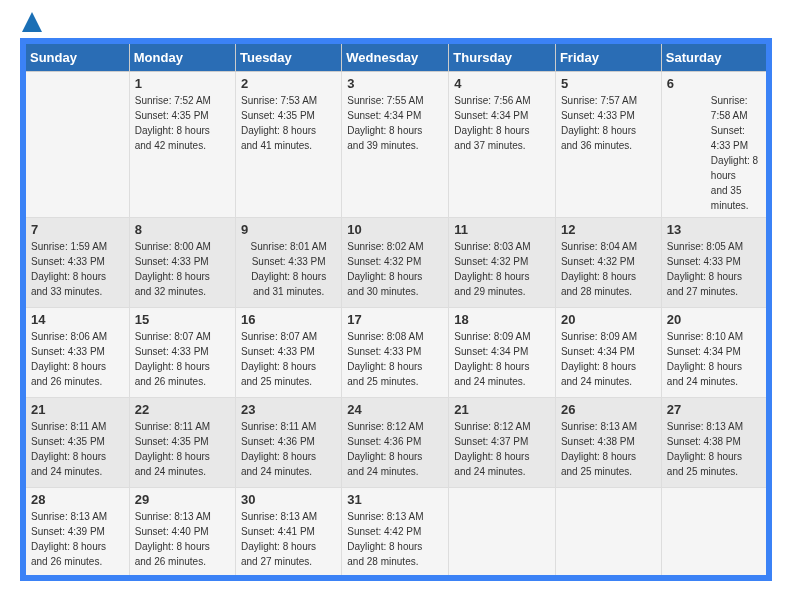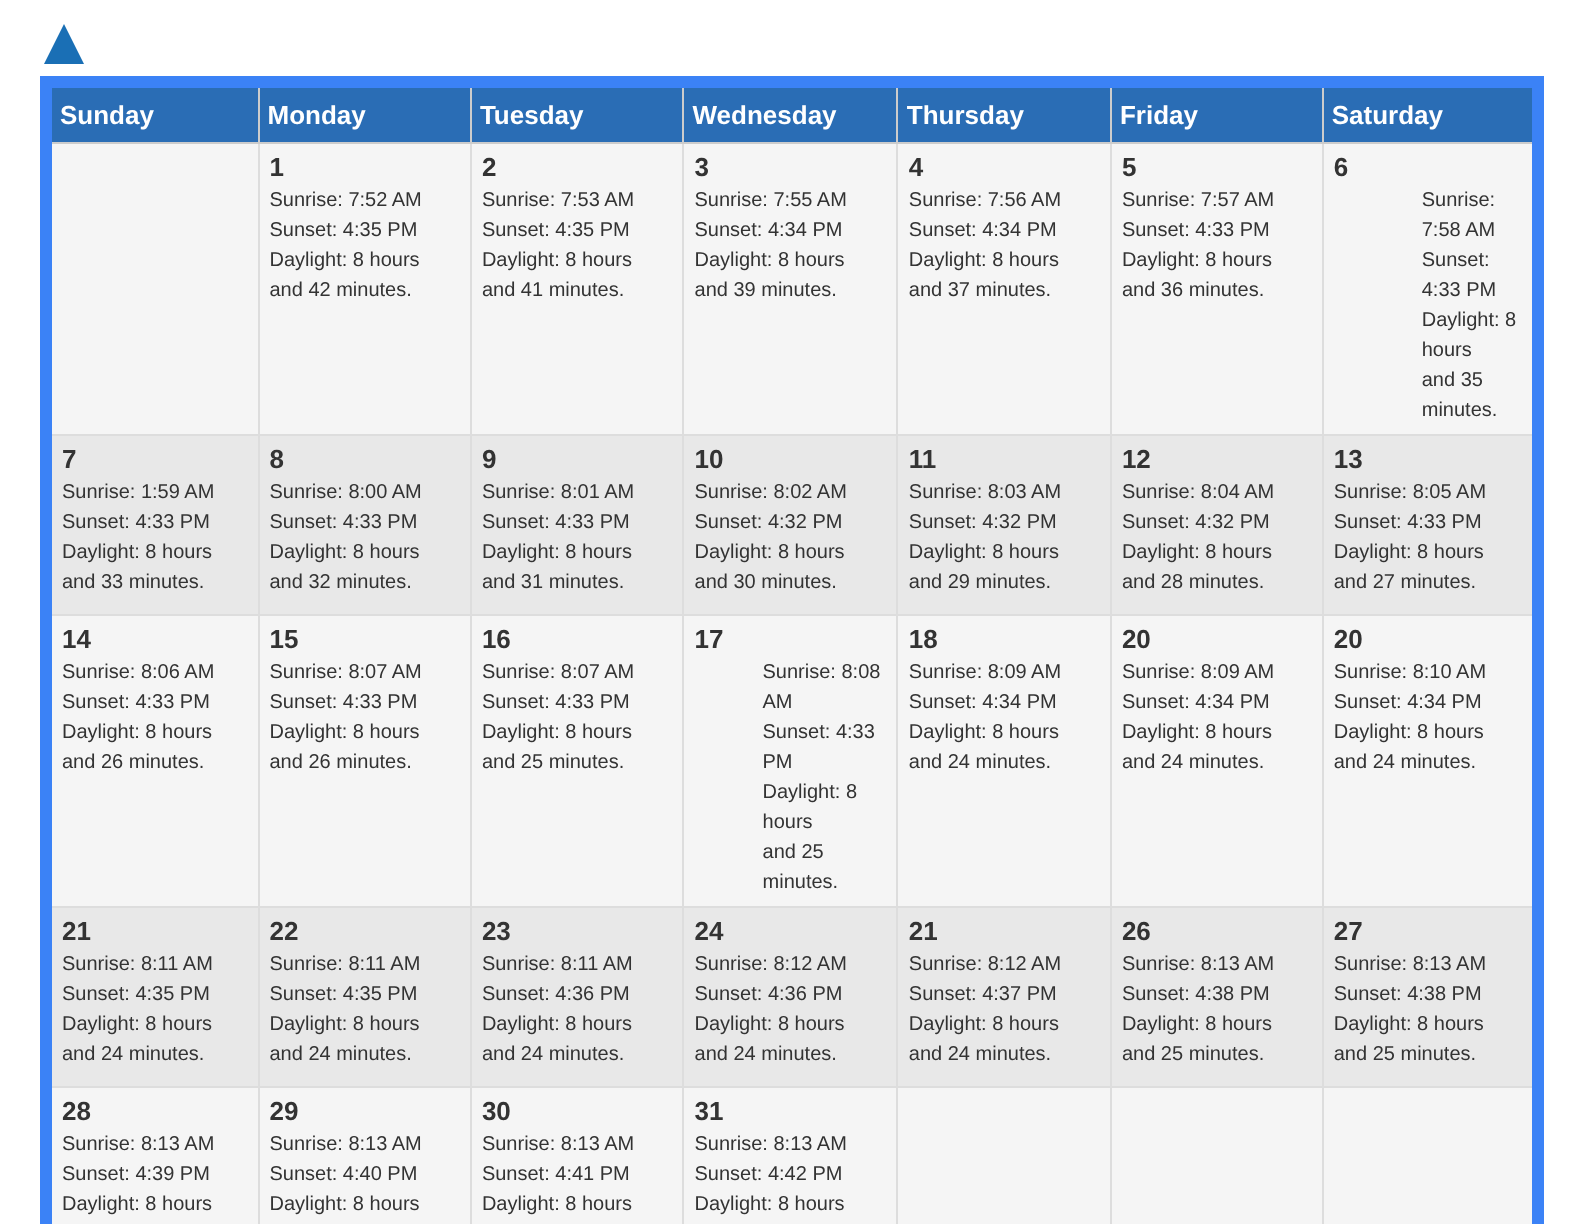--- a/index.html
+++ b/index.html
@@ -181,21 +181,21 @@
         </td>
         <td>
           <span class="day-number">8</span>
           <div class="day-info" style="white-space: pre-line;">Sunrise: 8:00 AM
 Sunset: 4:33 PM
 Daylight: 8 hours
 and 32 minutes.</div>
         </td>
         <td>
           <span class="day-number">9</span>
-          <div class="day-info" style="white-space: pre-line;">Sunrise: 8:01 AM
+          <div class="day-info" style="white-space: pre-line; text-align: center;">Sunrise: 8:01 AM
 Sunset: 4:33 PM
 Daylight: 8 hours
 and 31 minutes.</div>
         </td>
         <td>
           <span class="day-number">10</span>
           <div class="day-info" style="white-space: pre-line;">Sunrise: 8:02 AM
 Sunset: 4:32 PM
 Daylight: 8 hours
 and 30 minutes.</div>
@@ -239,21 +239,21 @@
         </td>
         <td>
           <span class="day-number">16</span>
           <div class="day-info" style="white-space: pre-line;">Sunrise: 8:07 AM
 Sunset: 4:33 PM
 Daylight: 8 hours
 and 25 minutes.</div>
         </td>
         <td>
           <span class="day-number">17</span>
-          <div class="day-info" style="white-space: pre-line; margin-left: 34px;">Sunrise: 8:08 AM
+          <div class="day-info" style="white-space: pre-line;">Sunrise: 8:08 AM
 Sunset: 4:33 PM
 Daylight: 8 hours
 and 25 minutes.</div>
         </td>
         <td>
           <span class="day-number">18</span>
           <div class="day-info" style="white-space: pre-line;">Sunrise: 8:09 AM
 Sunset: 4:34 PM
 Daylight: 8 hours
 and 24 minutes.</div>

